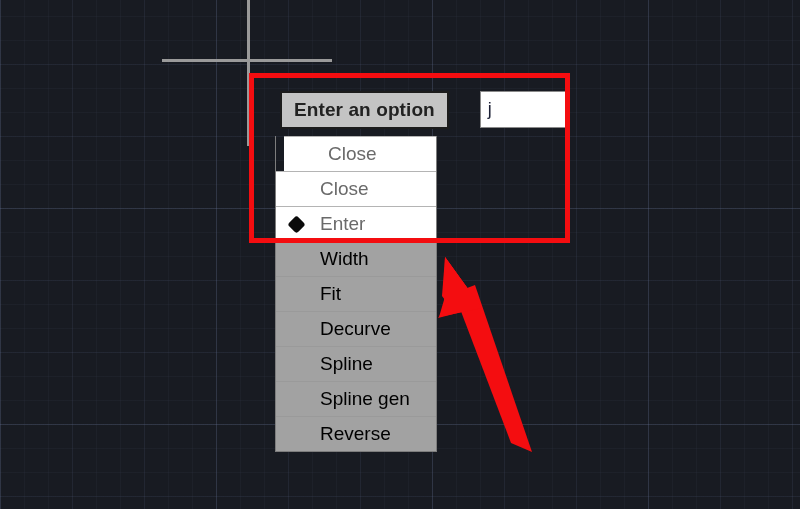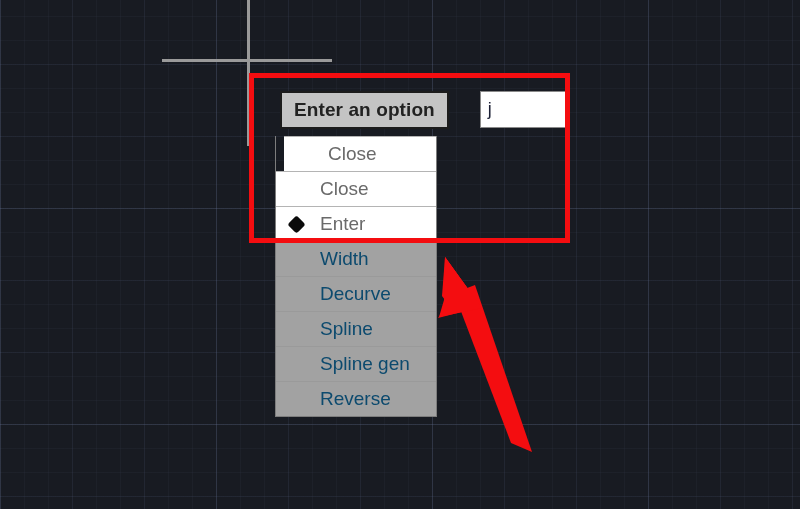--- a/index.html
+++ b/index.html
@@ -135,21 +135,21 @@
     border-bottom: 1px solid #7d7d7d;
   }
   .option-item {
     position: relative;
     height: 35px;
     display: flex;
     align-items: center;
     box-sizing: border-box;
     border-top: 1px solid #9a9a9a;
     background: #a2a2a2;
-    color: #0c4a6e;
+    color: #000000;
     font-size: 19px;
     font-family: "Liberation Sans", sans-serif;
     padding-left: 44px;
   }
   .option-item:first-child {
     border-top: 1px solid #be185d;
     margin-left: 8px;
   }
   
   .option-item.highlit {
@@ -193,20 +193,23 @@
         <span>Close</span>
       </div>
       <div class="option-item highlit">
         <span class="option-bullet"></span>
         <span>Enter</span>
       </div>
       <div class="option-item">
         <span>Width</span>
       </div>
       <div class="option-item">
+        <span>Fit</span>
+      </div>
+      <div class="option-item">
         <span>Decurve</span>
       </div>
       <div class="option-item">
         <span>Spline</span>
       </div>
       <div class="option-item">
         <span>Spline gen</span>
       </div>
       <div class="option-item">
         <span>Reverse</span>

